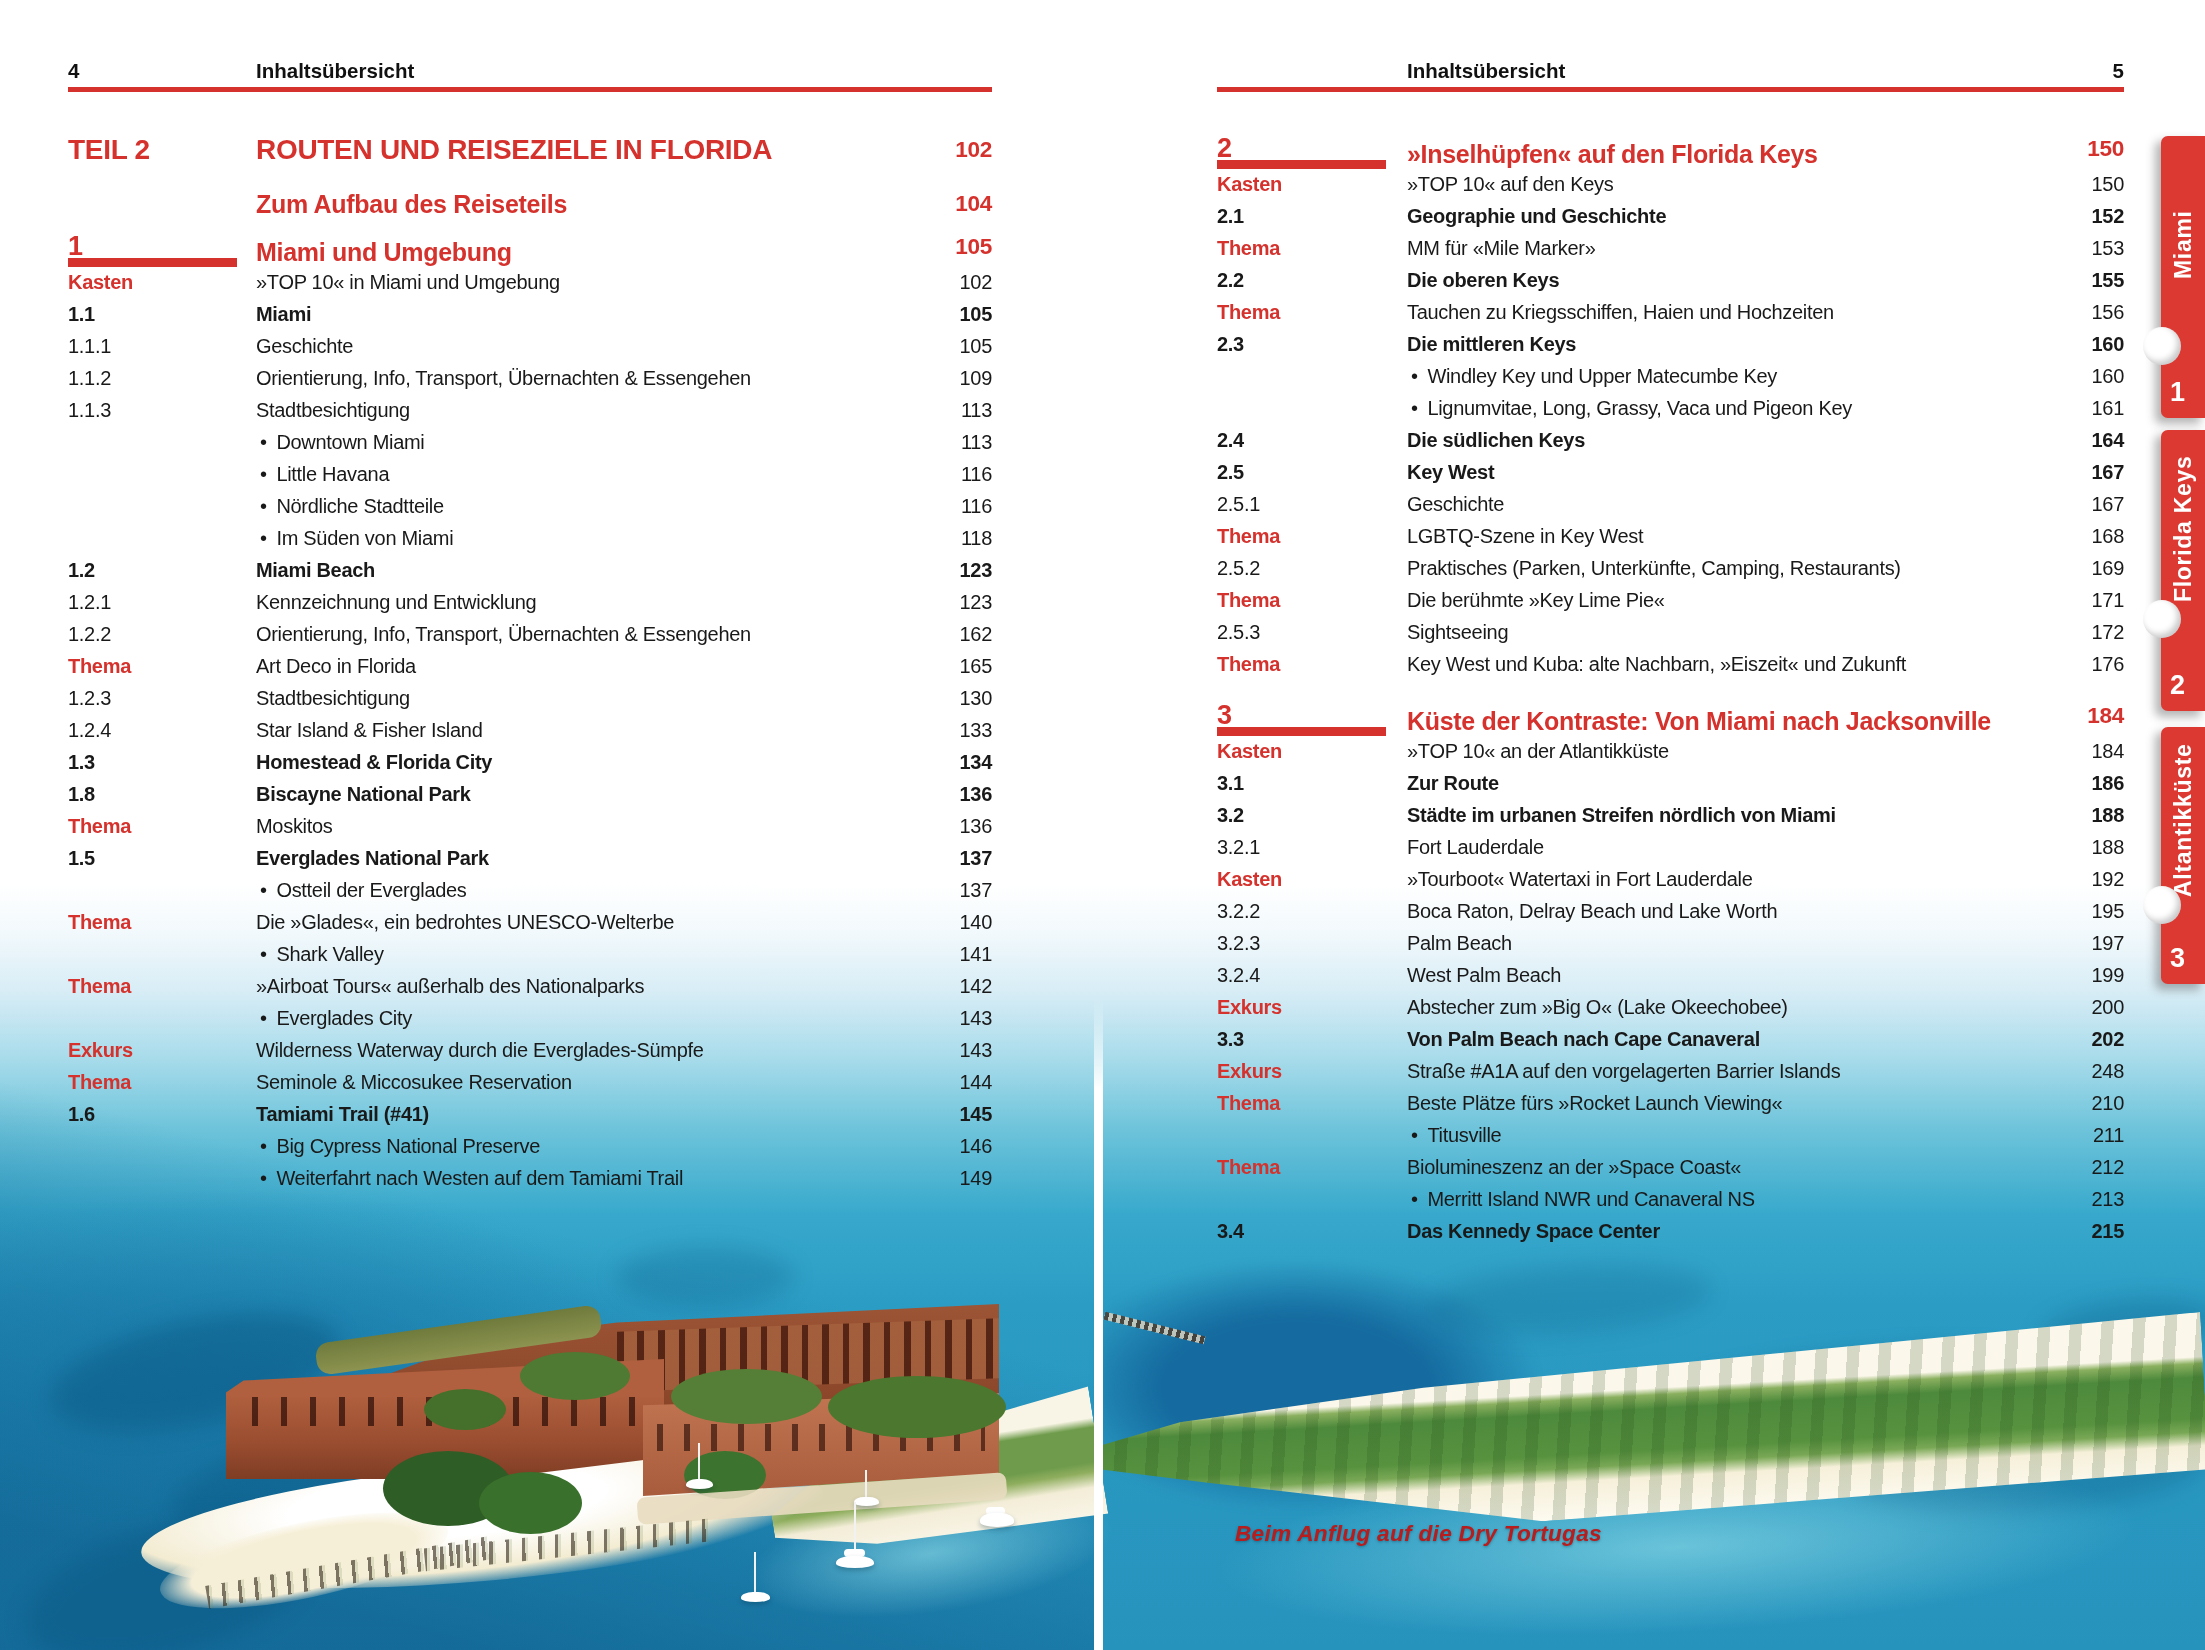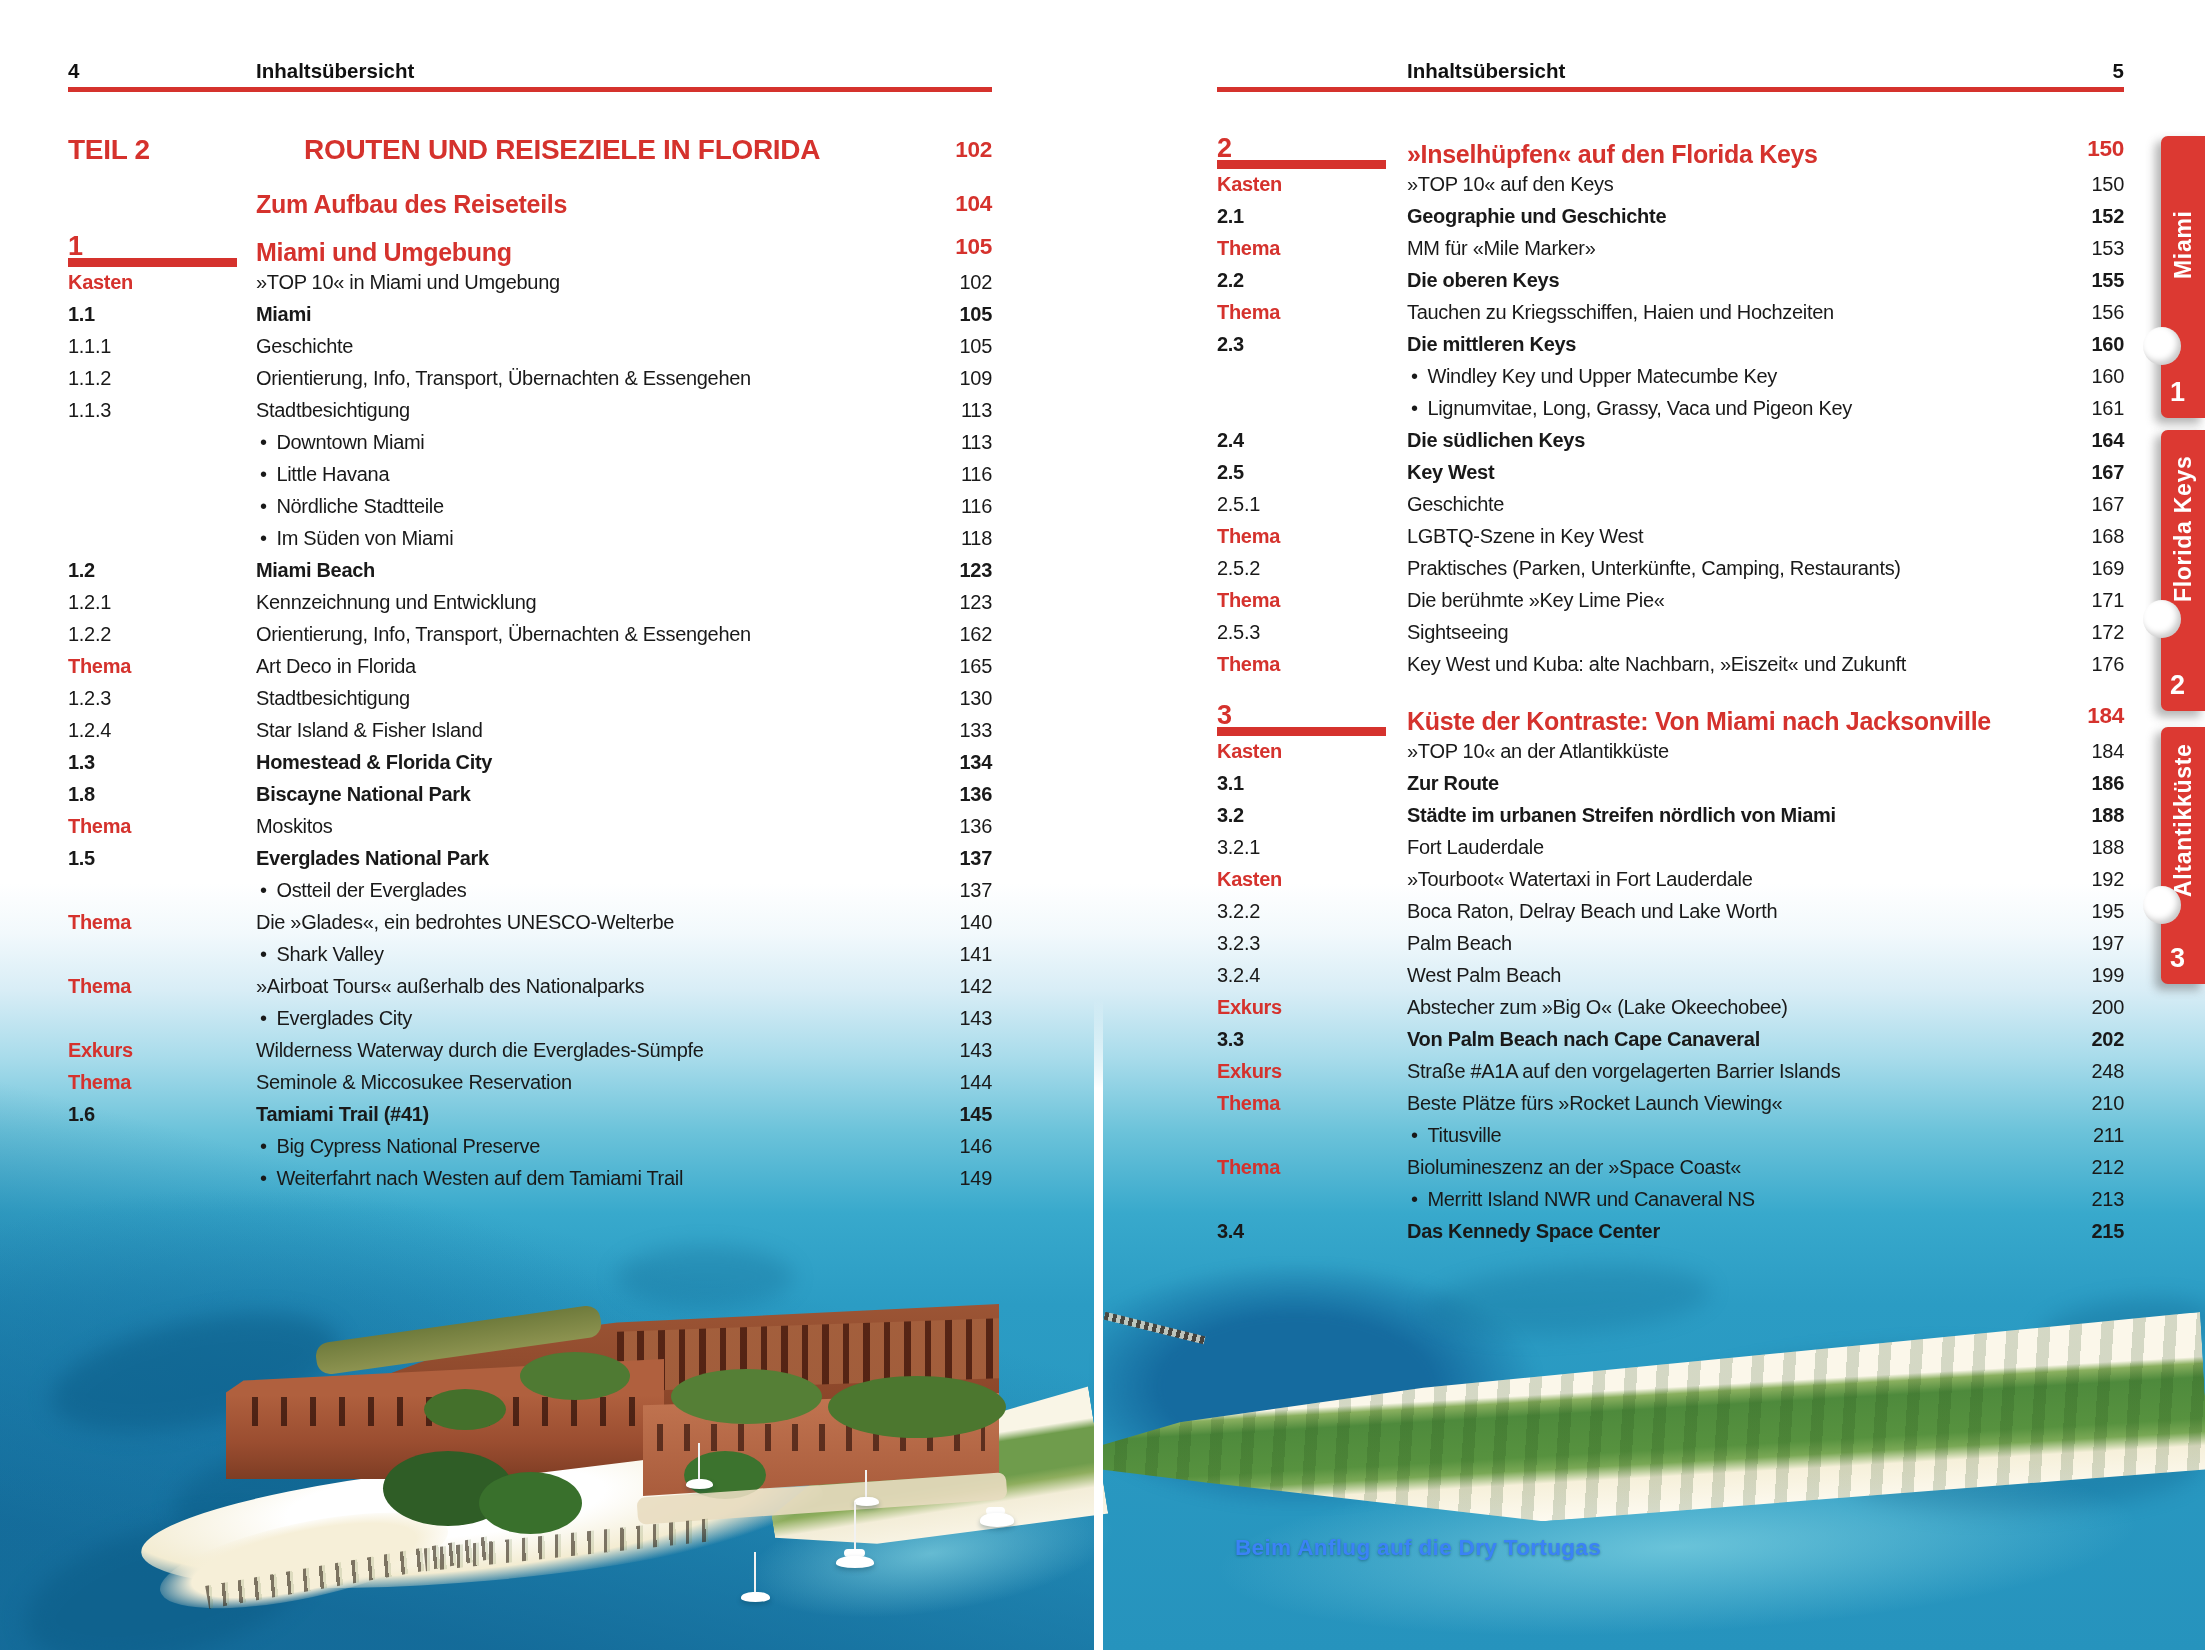--- a/index.html
+++ b/index.html
@@ -72,22 +72,22 @@
   .pil-1{left:205px;top:1561px;width:287px;transform:rotate(-10deg);}
   .pil-2{left:424px;top:1533px;width:294px;transform:rotate(-6deg);}
 
   
   .boat{position:absolute;}
   .boat .hull{position:absolute;left:0;bottom:0;background:#fff;
       border-radius:45% 45% 55% 55%/60% 60% 40% 40%;box-shadow:0 2.7px 5.5px rgba(0,50,70,.3);}
   .boat .mast{position:absolute;width:2.1px;background:#f2f2f2;}
   .boat .cabin{position:absolute;background:#fff;border-radius:4.1px;}
 
-  .caption{position:absolute;left:1235px;top:1521px;font-weight:700;
-      font-size:22.6px;color:#3b82f6;letter-spacing:0.3px;text-shadow:0 1.4px 2.7px rgba(0,60,80,.45);margin-top:14px;}
+  .caption{position:absolute;left:1235px;top:1521px;font-style:italic;font-weight:700;
+      font-size:22.6px;color:#b91c1c;letter-spacing:0.3px;text-shadow:0 1.4px 2.7px rgba(0,60,80,.45);}
 
   .gutter{position:absolute;left:1094px;top:999px;width:9px;height:652px;z-index:1;
       background:linear-gradient(180deg, rgba(255,255,255,0), #fff 89px);}
 
   
   .page{position:absolute;top:41px;z-index:2;color:#191919;}
   #page-left{left:68px;width:924px;}
   #page-right{left:1217px;width:907px;}
   .page-header{display:grid;align-items:end;height:51px;box-sizing:border-box;
       border-bottom:5.5px solid var(--red);padding-bottom:4.1px;font-weight:700;font-size:20.5px;color:#111;}
@@ -95,21 +95,21 @@
   #page-right .page-header{grid-template-columns:190px 1fr 65px;}
   .hfolio-r{text-align:right;}
   .rows{margin-top:36px;}
   .row{display:grid;align-items:center;height:32px;font-size:20px;letter-spacing:-0.3px;}
   #page-left .row{grid-template-columns:188px 1fr 65px;}
   #page-right .row{grid-template-columns:190px 1fr 65px;}
   .row .pg{text-align:right;}
   .row.bold{font-weight:700;}
   .row.red .lab{color:var(--red);font-weight:700;}
   .row.bullet .blt{margin:0 9.6px 0 4.1px;}
-  .row.part{height:44px;gap:48px;}
+  .row.part{height:44px;}
   .row.part .lab,.row.part .tit{font-size:28px;font-weight:700;color:var(--red);letter-spacing:-0.3px;}
   .row.part .pg{font-size:22.6px;font-weight:700;color:var(--red);}
   .row.partsub{height:44px;margin-top:10px;}
   .row.partsub .tit{font-size:25px;font-weight:700;color:var(--red);}
   .row.partsub .pg{font-size:22.6px;font-weight:700;color:var(--red);}
   .row.chapter{height:40px;}
   .row.chapter .lab{position:relative;align-self:stretch;}
   .row.chapter .chnum{font-size:27px;font-weight:700;color:var(--red);line-height:40px;}
   .row.chapter .bar{position:absolute;left:0;bottom:0;width:169px;height:9px;background:var(--red);}
   .row.chapter .tit{font-size:25px;font-weight:700;color:var(--red);letter-spacing:-0.3px;margin-top:12px;}

